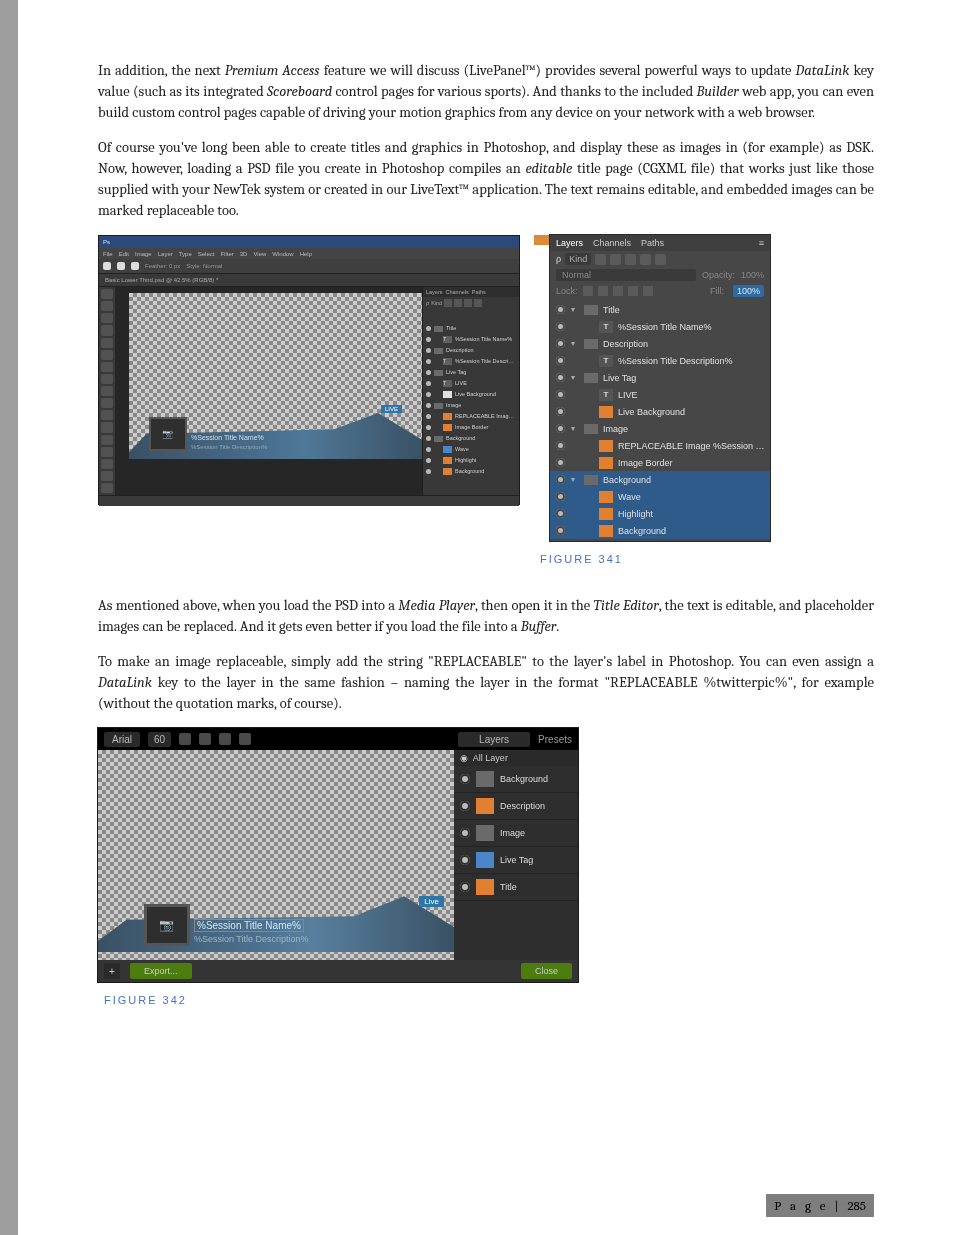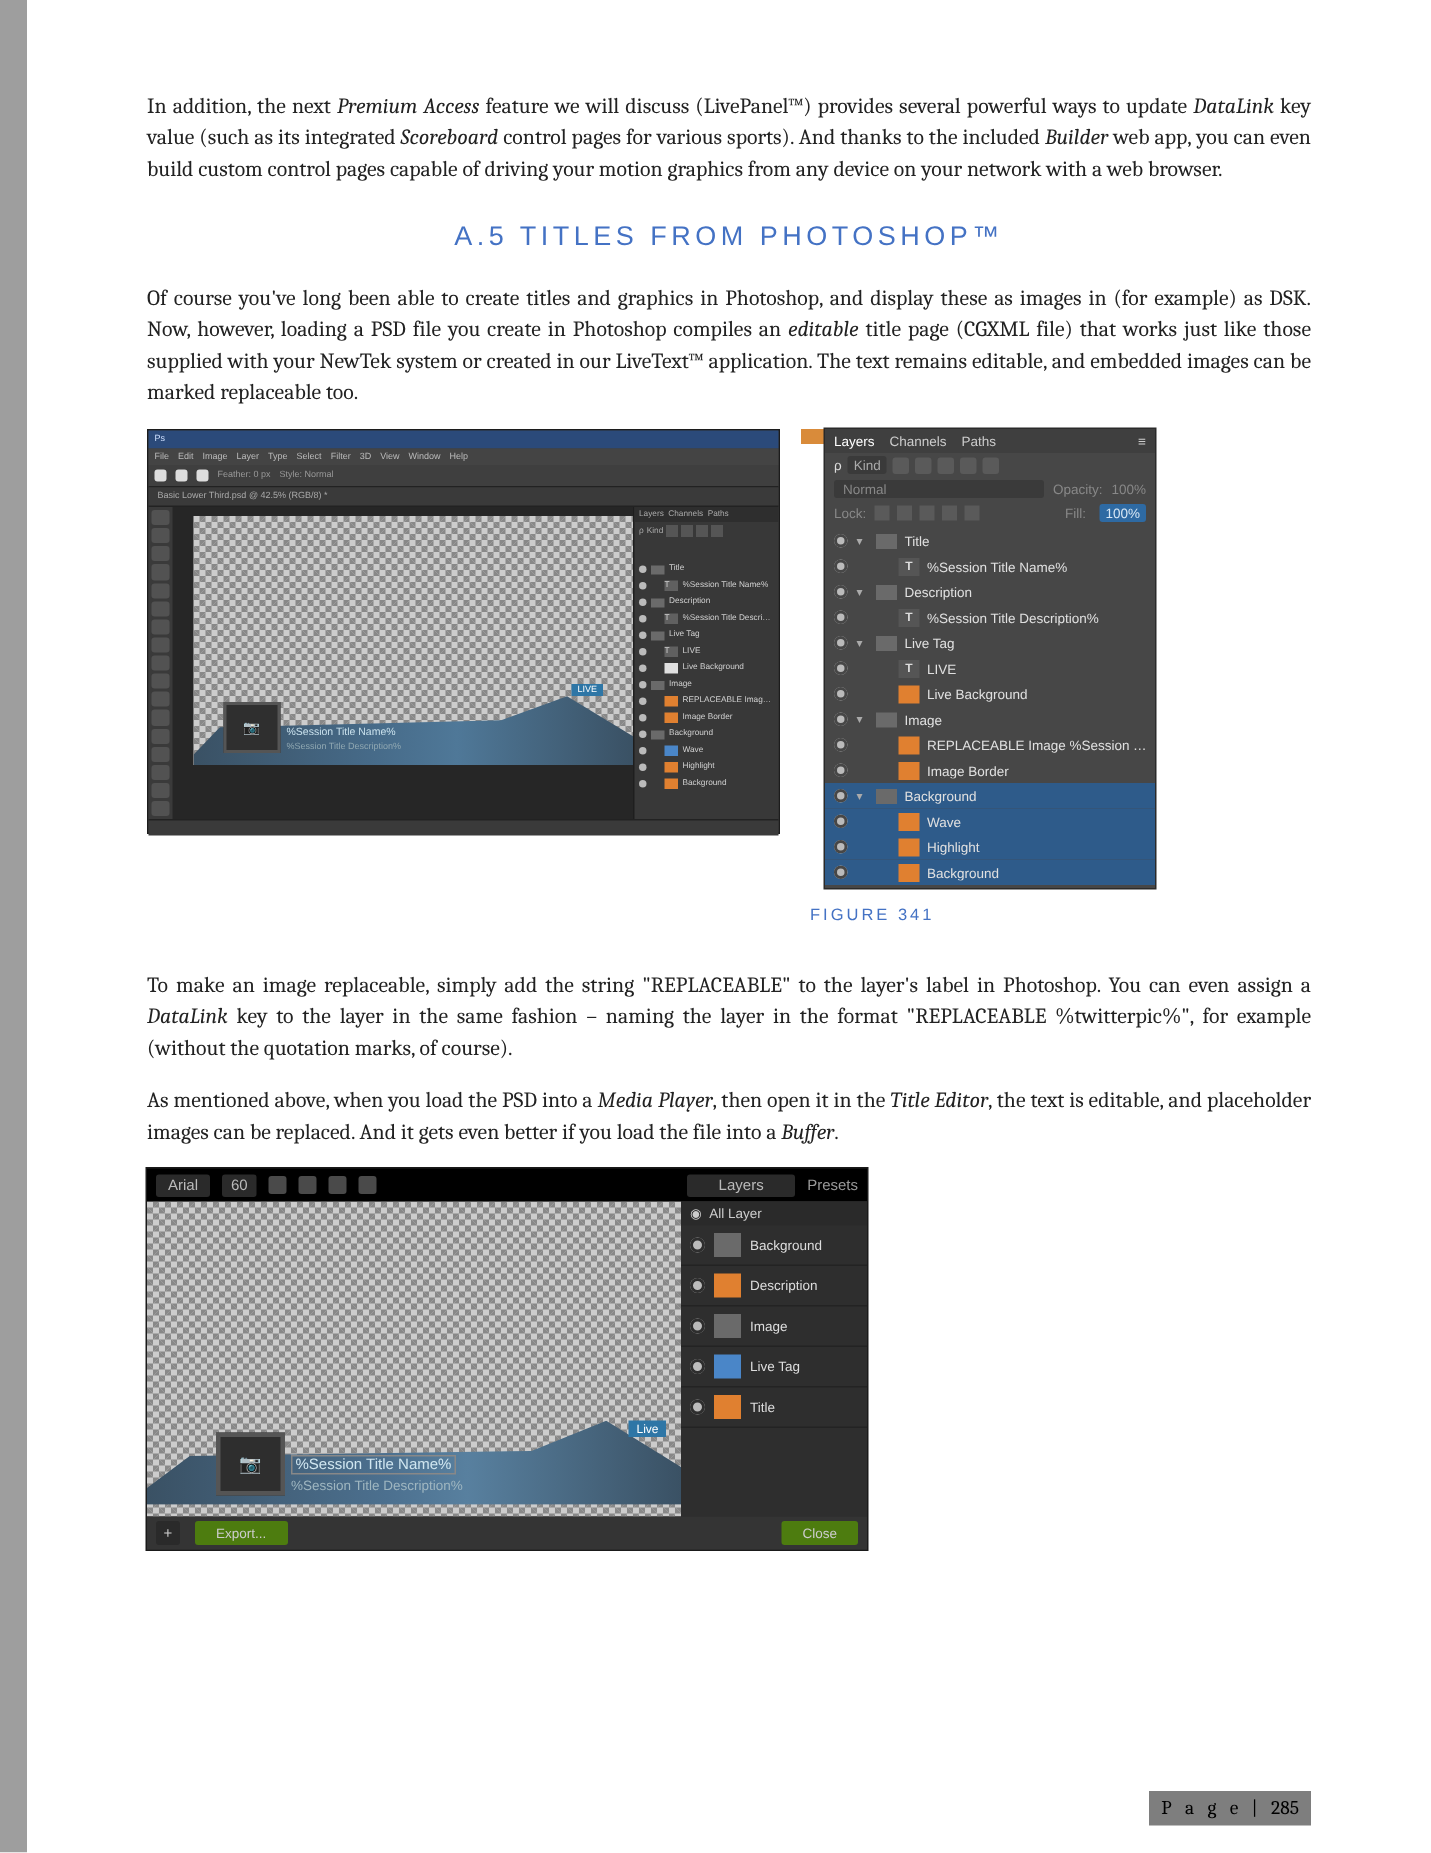--- a/index.html
+++ b/index.html
@@ -207,21 +207,20 @@
 </style>
 </head>
 <body>
 
 <div class="page">
 
   <p class="justify">
     <span>In addition, the next </span><span class="italic">Premium Access</span><span> feature we will discuss (LivePanel™) provides several powerful ways to update </span><span class="italic">DataLink</span><span> key value (such as its integrated </span><span class="italic">Scoreboard</span><span> control pages for various sports).   And thanks to the included </span><span class="italic">Builder</span><span> web app, you can even build custom control pages capable of driving your motion graphics from any device on your network with a web browser.</span>
   </p>
 
-  <div class="section-heading">A.5 TITLES FROM PHOTOSHOP™</div>
 
   <p class="justify">
     <span>Of course you've long been able to create titles and graphics in Photoshop, and display these as images in (for example) as DSK.  Now, however, loading a PSD file you create in Photoshop compiles an </span><span class="italic">editable</span><span> title page (CGXML file) that works just like those supplied with your NewTek system or created in our LiveText™ application.  The text remains editable, and embedded images can be marked replaceable too.</span>
   </p>
 
   <div class="figblock">
     <div class="fig-row">
 
       <div class="fig-col">
         <div class="ps-window">
@@ -540,25 +539,25 @@
                 </div>
               </div>
           </div>
         </div>
         <div class="fig-caption">FIGURE 341</div>
       </div>
     </div>
   </div>
 
   <p class="justify">
+    <span>As mentioned above, when you load the PSD into a </span><span class="italic">Media Player</span><span>, then open it in the </span><span class="italic">Title Editor</span><span>, the text is editable, and placeholder images can be replaced.  And it gets even better if you load the file into a </span><span class="italic">Buffer</span><span>.</span>
+  </p>
+
+  <p class="justify">
     <span>To make an image replaceable, simply add the string "REPLACEABLE" to the layer's label in Photoshop.  You can even assign a </span><span class="italic">DataLink</span><span> key to the layer in the same fashion – naming the layer in the format "REPLACEABLE %twitterpic%", for example (without the quotation marks, of course).</span>
-  </p>
-
-  <p class="justify">
-    <span>As mentioned above, when you load the PSD into a </span><span class="italic">Media Player</span><span>, then open it in the </span><span class="italic">Title Editor</span><span>, the text is editable, and placeholder images can be replaced.  And it gets even better if you load the file into a </span><span class="italic">Buffer</span><span>.</span>
   </p>
 
   <div class="figblock">
     <div class="buffer-window">
       <div class="bw-toolbar">
         <span class="sel">Arial</span>
         <span class="num">60</span>
         <div class="ic"></div>
         <div class="ic"></div>
         <div class="ic"></div>
@@ -611,18 +610,19 @@
         </div>
       </div>
       <div class="bw-footer">
         <div class="left">
           <div class="plus">+</div>
           <div class="btn">Export...</div>
         </div>
         <div class="btn">Close</div>
       </div>
     </div>
+    <div class="fig-caption">FIGURE 342</div>
   </div>
 
   <div class="page-footer">
     <span>P a g e</span><span> | </span><span class="num">285</span>
   </div>
 </div>
 
 </body></html>

